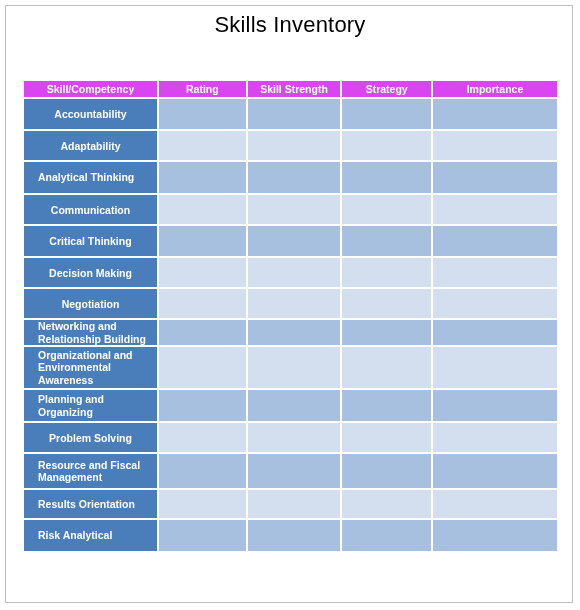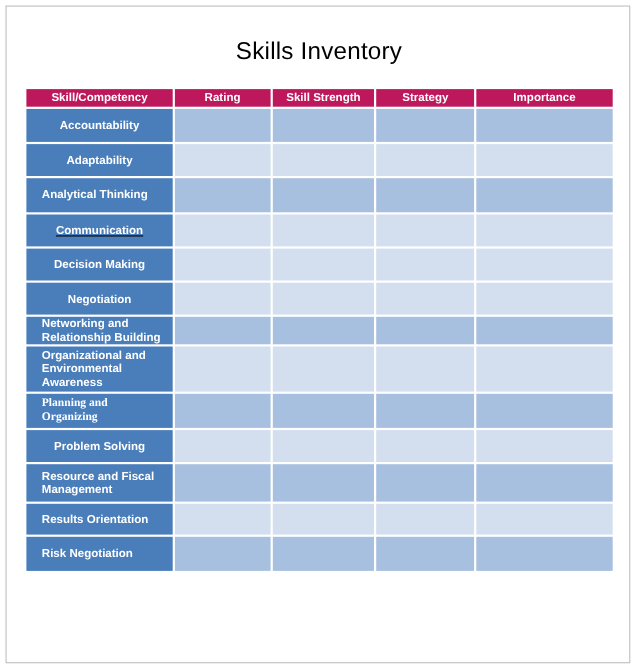--- a/index.html
+++ b/index.html
@@ -19,21 +19,21 @@
     top: 5px;
     width: 568px;
     height: 598px;
     border: 1px solid #bfbfbf;
     background: #ffffff;
     box-sizing: border-box;
   }
   .page-title {
     position: absolute;
     left: 0;
-    top: 28px;
+    top: 6px;
     width: 568px;
     text-align: center;
     font-size: 22px;
     font-weight: 400;
     color: #000000;
     letter-spacing: 0.2px;
     font-family: "Liberation Sans", sans-serif;
   }
   .skills-table {
     position: absolute;
@@ -50,21 +50,21 @@
     margin: 0;
     border: 0;
   }
   .col-skill   { width: 132px; }
   .col-rating  { width: 86px; }
   .col-strength{ width: 92px; }
   .col-strategy{ width: 88px; }
   .col-import  { width: 123px; }
 
   thead th {
-    background: #be185d;
+    background: #d946ef;
     color: #ffffff;
     font-size: 10.5px;
     font-weight: bold;
     text-align: center;
     height: 16px;
     line-height: 16px;
     vertical-align: middle;
     white-space: nowrap;
   }
   td.row-label {
@@ -130,22 +130,29 @@
           <td class="data-cell"></td>
           <td class="data-cell"></td>
         </tr>
         <tr style="height: 31px; padding-left: 19px;">
           <td class="row-label wrap">Analytical Thinking</td>
           <td class="data-cell"></td>
           <td class="data-cell"></td>
           <td class="data-cell"></td>
           <td class="data-cell"></td>
         </tr>
-        <tr class="band-light" style="height: 29px; text-decoration: underline;">
+        <tr class="band-light" style="height: 29px;">
           <td class="row-label  center">Communication</td>
+          <td class="data-cell"></td>
+          <td class="data-cell"></td>
+          <td class="data-cell"></td>
+          <td class="data-cell"></td>
+        </tr>
+        <tr style="height: 30px;">
+          <td class="row-label  center">Critical Thinking</td>
           <td class="data-cell"></td>
           <td class="data-cell"></td>
           <td class="data-cell"></td>
           <td class="data-cell"></td>
         </tr>
         <tr class="band-light" style="height: 29px;">
           <td class="row-label  center">Decision Making</td>
           <td class="data-cell"></td>
           <td class="data-cell"></td>
           <td class="data-cell"></td>
@@ -165,21 +172,21 @@
           <td class="data-cell"></td>
           <td class="data-cell"></td>
         </tr>
         <tr class="band-light" style="height: 41px;">
           <td class="row-label wrap">Organizational and Environmental Awareness</td>
           <td class="data-cell"></td>
           <td class="data-cell"></td>
           <td class="data-cell"></td>
           <td class="data-cell"></td>
         </tr>
-        <tr style="height: 31px; font-family: Liberation Serif, serif;">
+        <tr style="height: 31px;">
           <td class="row-label wrap">Planning and Organizing</td>
           <td class="data-cell"></td>
           <td class="data-cell"></td>
           <td class="data-cell"></td>
           <td class="data-cell"></td>
         </tr>
         <tr class="band-light" style="height: 29px;">
           <td class="row-label  center">Problem Solving</td>
           <td class="data-cell"></td>
           <td class="data-cell"></td>
@@ -194,21 +201,21 @@
           <td class="data-cell"></td>
         </tr>
         <tr class="band-light" style="height: 28px;">
           <td class="row-label wrap">Results Orientation</td>
           <td class="data-cell"></td>
           <td class="data-cell"></td>
           <td class="data-cell"></td>
           <td class="data-cell"></td>
         </tr>
         <tr style="height: 31px;">
-          <td class="row-label wrap">Risk Negotiation</td>
+          <td class="row-label wrap">Risk Analytical</td>
           <td class="data-cell"></td>
           <td class="data-cell"></td>
           <td class="data-cell"></td>
           <td class="data-cell"></td>
         </tr>
       </tbody>
   </table>
 
 </div>
 

